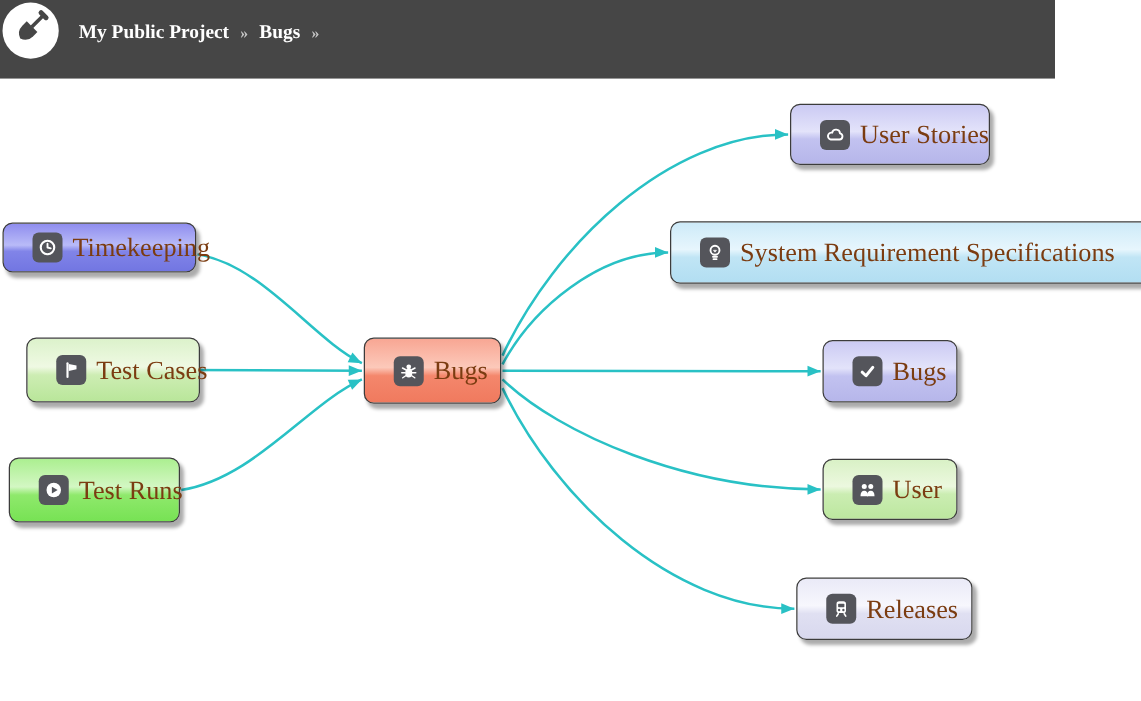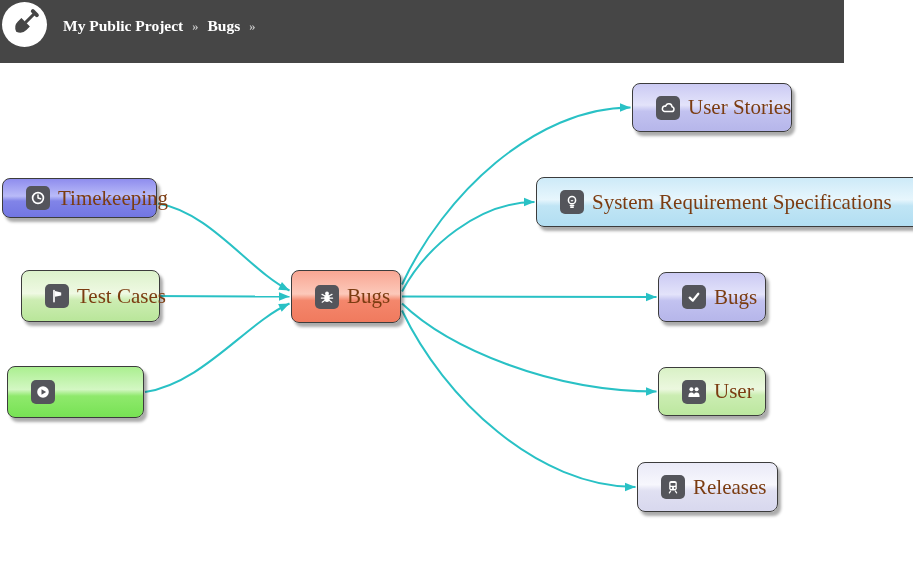--- a/index.html
+++ b/index.html
@@ -117,20 +117,21 @@
         </span>
         <span class="node-label">Test Cases</span>
       </div>
       <div class="node" style="left: 7px; top: 303px; width: 137px; height: 52px; background: linear-gradient(rgb(171, 239, 144) 0%, rgb(211, 247, 195) 45%, rgb(143, 233, 108) 58%, rgb(119, 226, 84) 100%);">
         <span class="node-icon">
           <svg width="16" height="16" viewBox="0 0 16 16">
             <circle cx="8" cy="8" r="5.8" fill="#fff"></circle>
             <path d="M6.5,5.3 L11.1,8 L6.5,10.7 Z" fill="#54555b"></path>
           </svg>
         </span>
+        <span class="node-label">Test Runs</span>
       </div>
       <div class="node" style="left: 291px; top: 207px; width: 110px; height: 53px; background: linear-gradient(rgb(248, 166, 147) 0%, rgb(252, 201, 186) 45%, rgb(244, 135, 108) 58%, rgb(240, 122, 94) 100%);">
         <span class="node-icon">
           <svg width="16" height="16" viewBox="0 0 16 16">
             <ellipse cx="8" cy="9.3" rx="2.8" ry="3.7" fill="#fff"></ellipse>
             <circle cx="8" cy="4.4" r="1.9" fill="#fff"></circle>
             <path d="M5.6,6.8 L3,5.4 M5.2,9.2 L2.4,9.2 M5.6,11.6 L3.2,13.2 M10.4,6.8 L13,5.4 M10.8,9.2 L13.6,9.2 M10.4,11.6 L12.8,13.2" stroke="#fff" stroke-width="1.2" stroke-linecap="round"></path>
           </svg>
         </span>
         <span class="node-label">Bugs</span>

